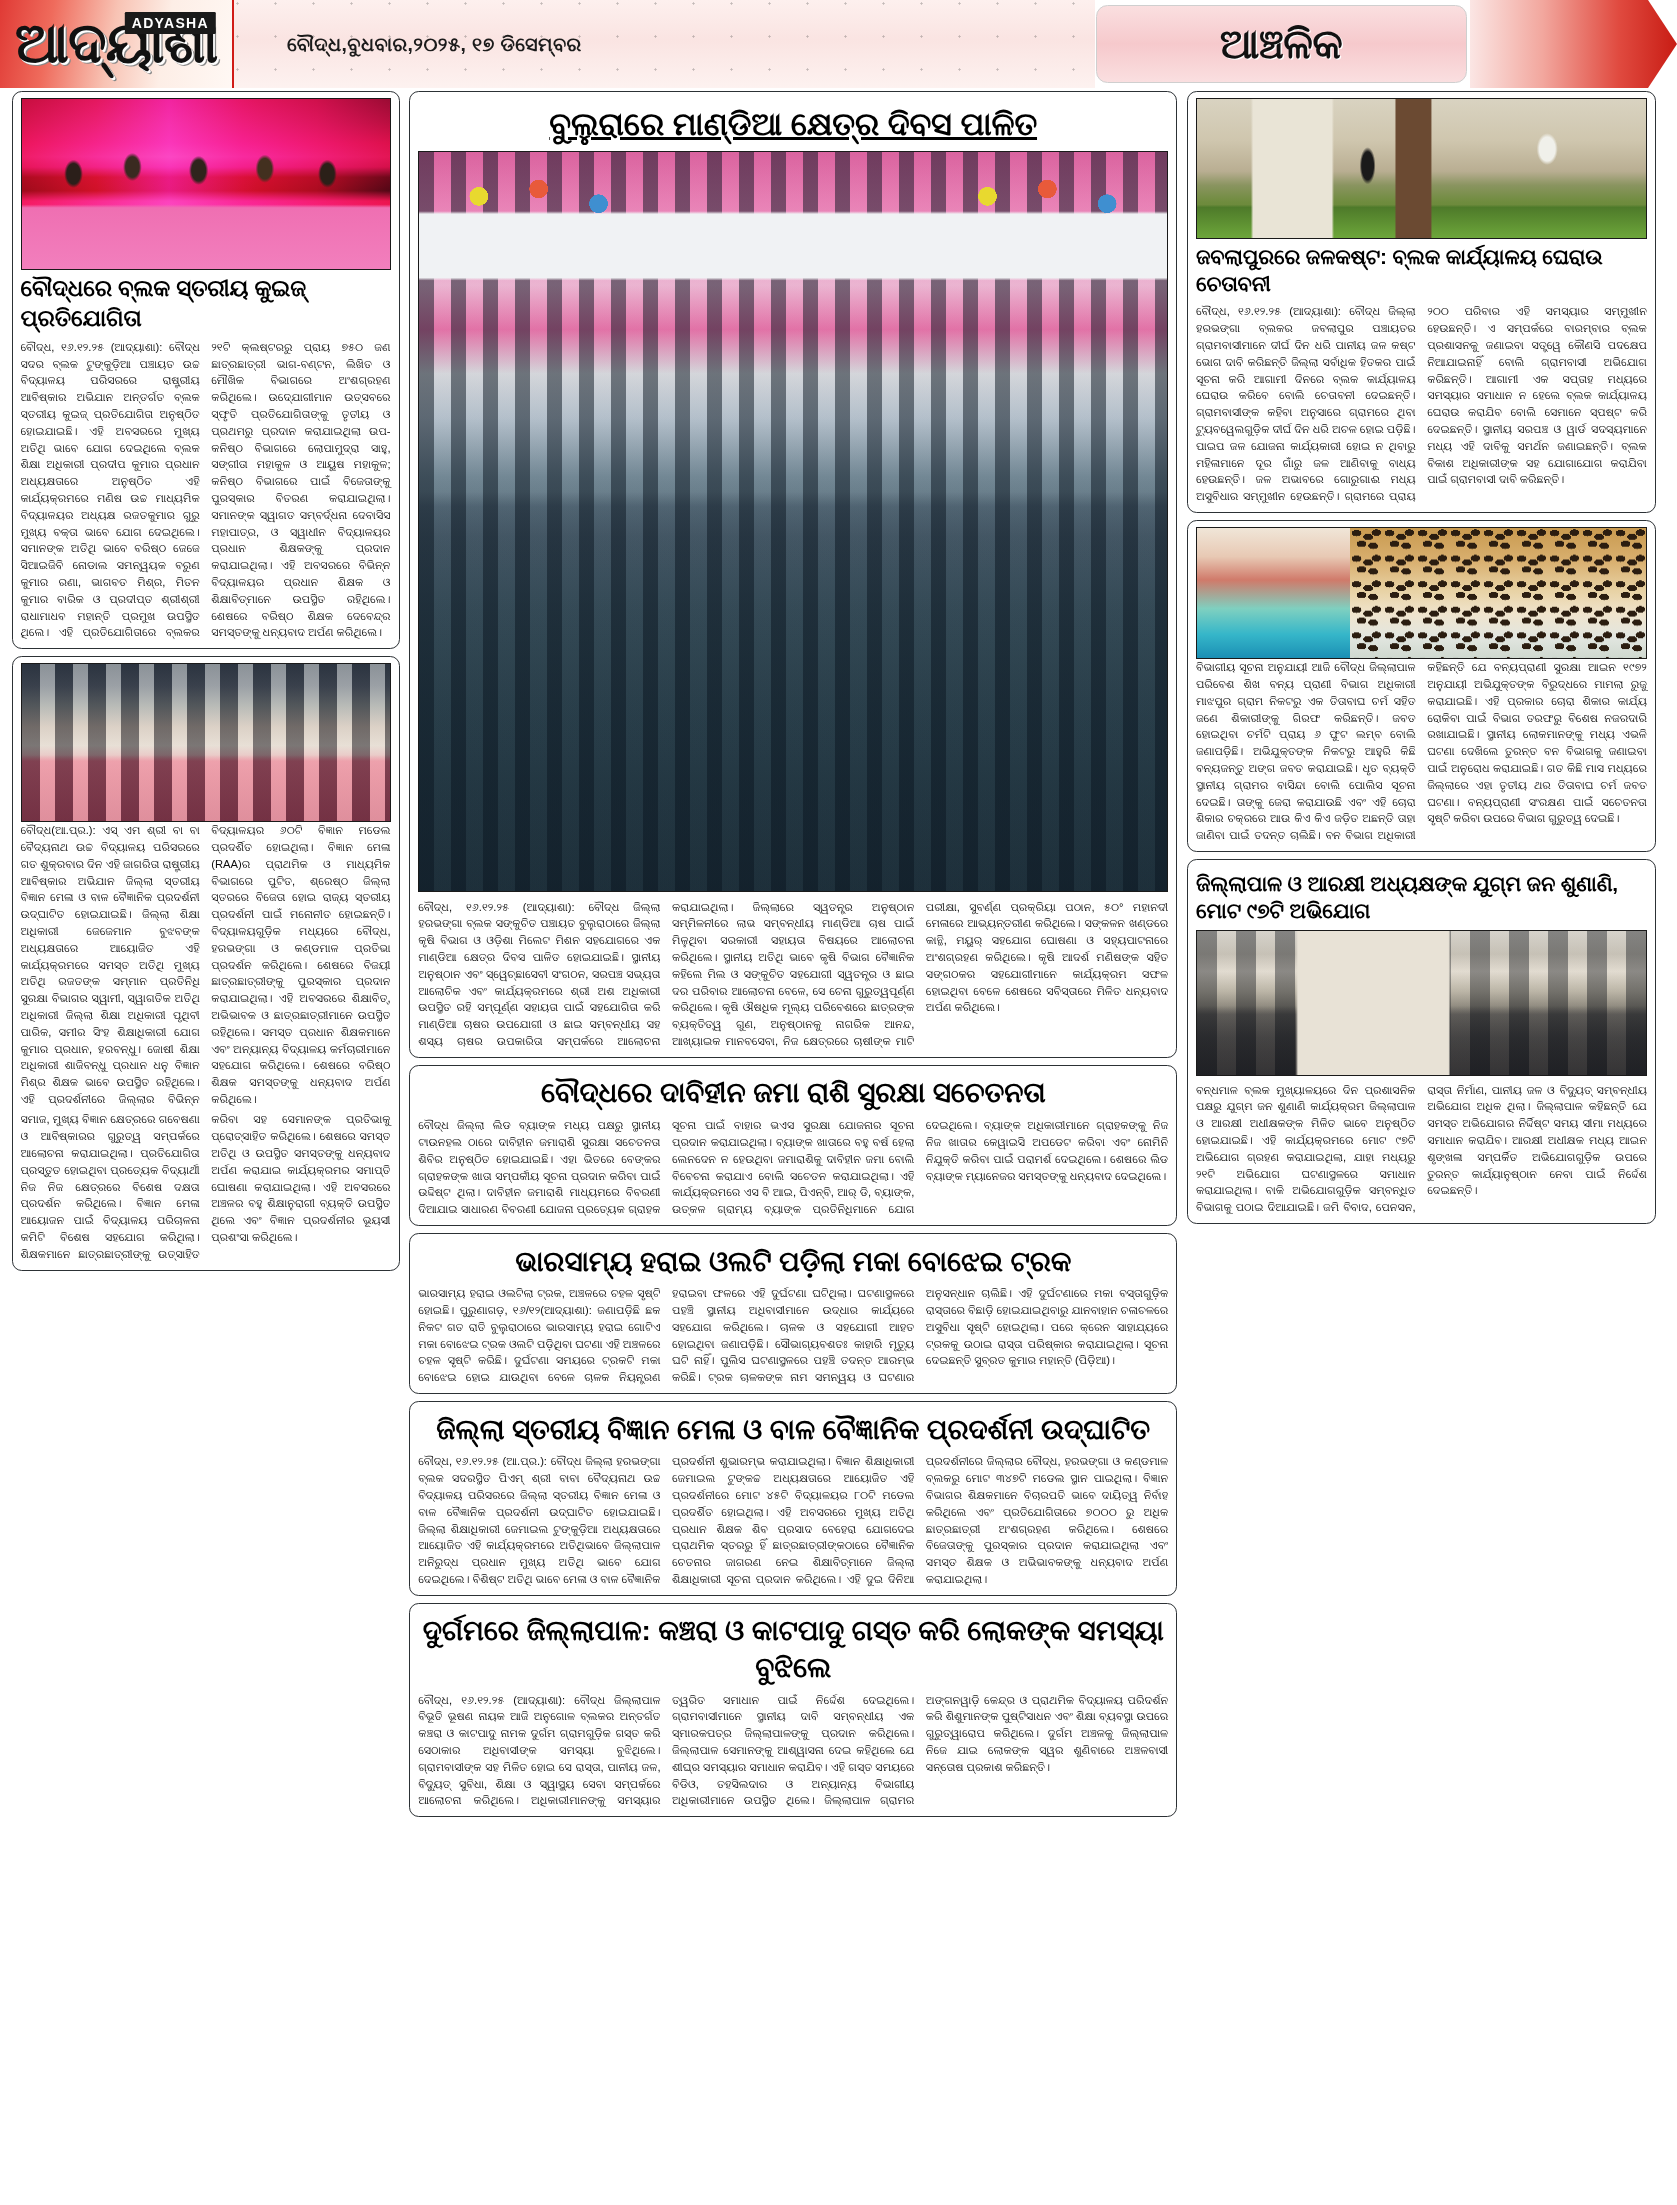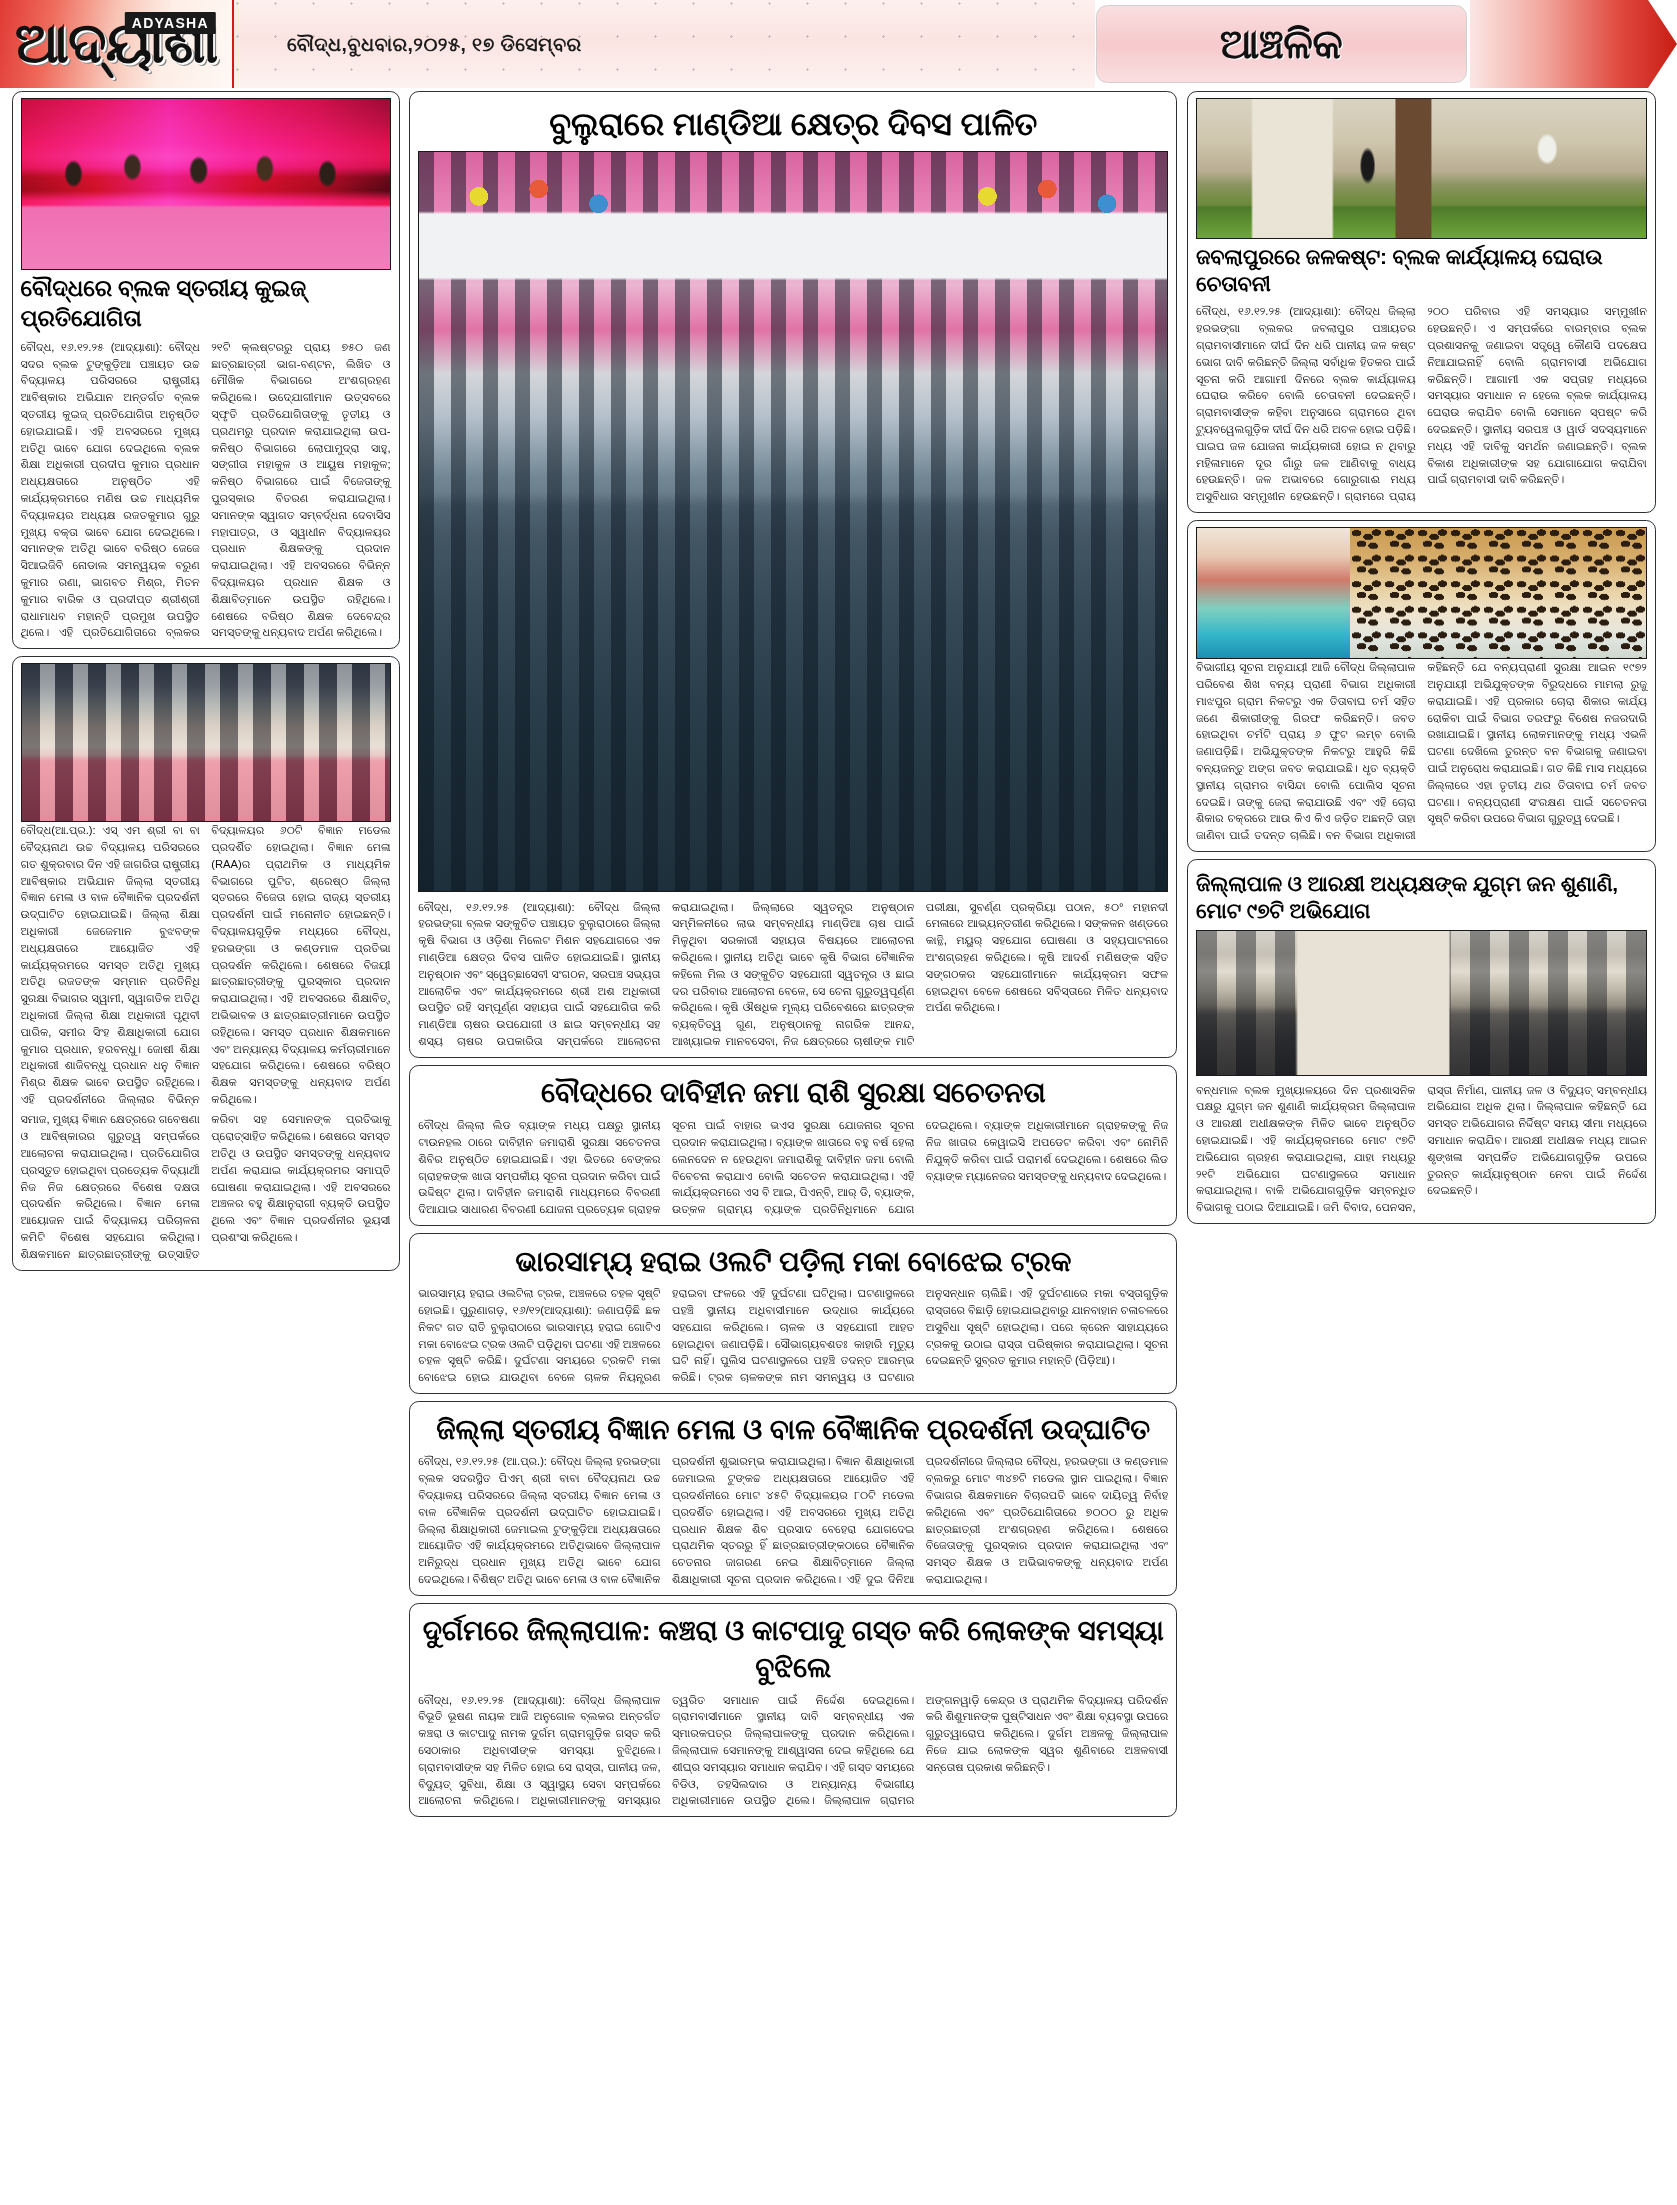--- a/index.html
+++ b/index.html
@@ -126,20 +126,21 @@
     line-height: 1.32;
     color: #000;
     margin: 3.5px 0 5.3px;
     letter-spacing: -0.2px;
   }
   .headline.big {
     font-size: 32px;
     line-height: 1.25;
     text-align: center;
     margin: 6.2px 0 7px;
+    text-decoration: underline;
   }
   .headline.mid {
     font-size: 28px;
     text-align: center;
     line-height: 1.3;
   }
   .headline.lead {
     font-size: 23px;
     line-height: 1.3;
   }

